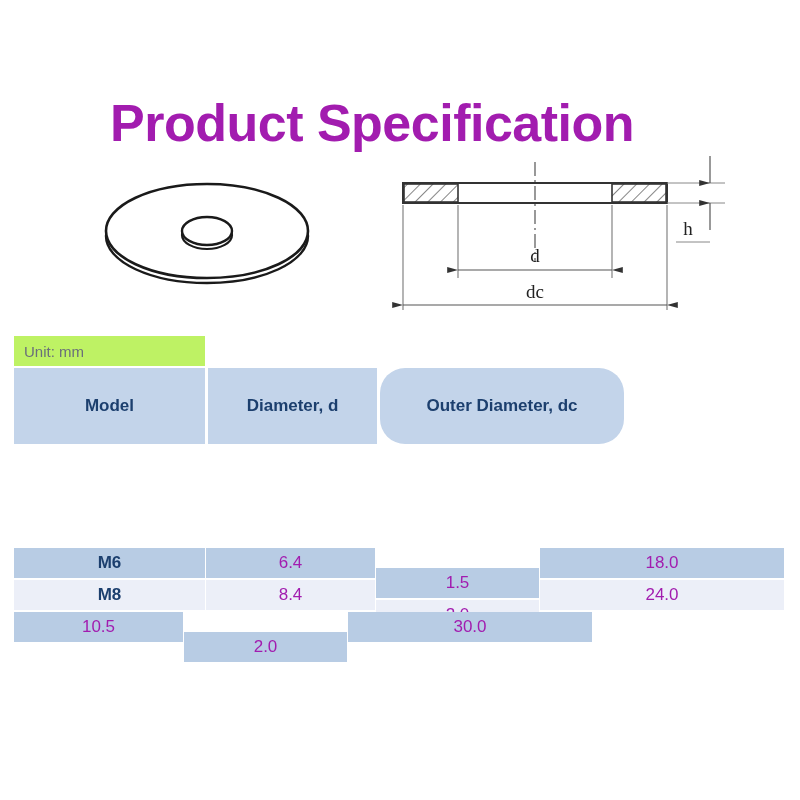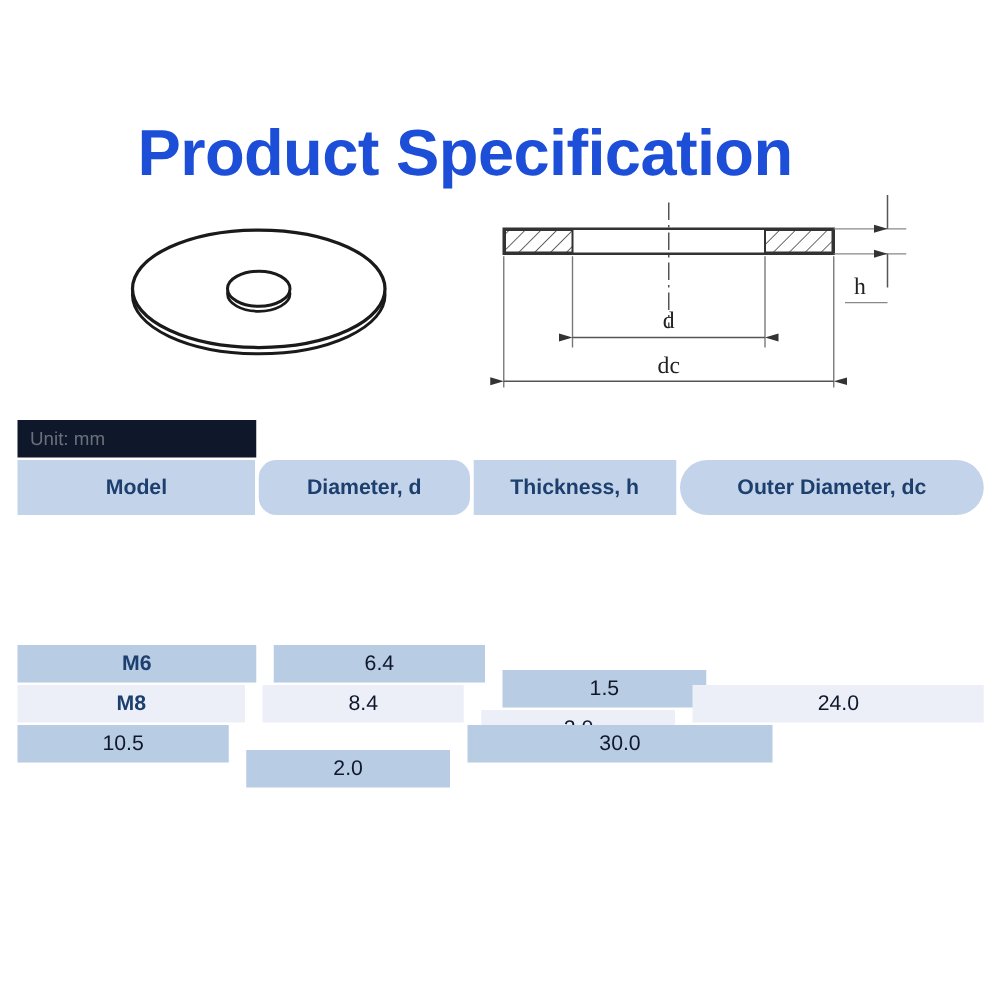--- a/index.html
+++ b/index.html
@@ -23,21 +23,21 @@
     background: #ffffff;
   }
 
   
   .title {
     position: absolute;
     left: 110px;
     top: 96px;
     font-size: 52px;
     font-weight: bold;
-    color: #1d4ed8;
+    color: #a21caf;
     letter-spacing: -0.5px;
     white-space: nowrap;
     line-height: 1.05;
   }
 
   
   .drawings {
     position: absolute;
     left: 0;
     top: 140px;
@@ -66,70 +66,70 @@
     top: 336px;
     width: 773px;
   }
 
   .unit-row {
     display: flex;
   }
   .unit-cell {
     width: 191px;
     height: 30px;
-    background: #0f172a;
+    background: #bef264;
     color: #6a6f7a;
     font-size: 15px;
     display: flex;
     align-items: center;
     padding-left: 10px;
     box-sizing: border-box;
   }
 
   .header-row {
     display: flex;
     gap: 3px;
     margin-top: 2px;
   }
   .header-cell {
     background: #c3d4ea;
     color: #1c3f6e;
     font-size: 17px;
     font-weight: bold;
-    height: 44px;
+    height: 76px;
     display: flex;
     align-items: center;
     justify-content: center;
     box-sizing: border-box;
     text-align: center;
   }
   .col-model   { width: 191px; }
-  .col-d       { width: 169px; border-radius: 14px; }
+  .col-d       { width: 169px; }
   .col-h       { width: 163px; }
   .col-dc      { width: 244px; border-radius: 25px; }
 
   .gap { height: 104px; }
 
   .data-rows { }
   .data-row {
     display: flex;
-    gap: 14px;
+    gap: 1px;
     height: 30px;
     margin-bottom: 2px;
   }
   .data-row.odd  .cell { background: #b8cce4; }
   .data-row.even .cell { background: #eceff8; }
 
   .cell {
     display: flex;
     align-items: center;
     justify-content: center;
     box-sizing: border-box;
     font-size: 17px;
-    color: #0f172a;
+    color: #a21caf;
     height: 30px;
   }
   .cell.model {
     font-weight: bold;
     color: #1c3f6e;
   }
   .cell-model { width: 191px; }
   .cell-d     { width: 169px; }
   .cell-h     { width: 163px; margin-top: 20px; }
   .cell-dc    { width: 244px; }
@@ -221,32 +221,32 @@
 
   <div class="table-wrap">
 
     <div class="unit-row">
       <div class="unit-cell">Unit: mm</div>
     </div>
 
     <div class="header-row">
       <div class="header-cell col-model">Model</div>
       <div class="header-cell col-d">Diameter, d</div>
-      <div class="header-cell col-h">Thickness, h</div>
       <div class="header-cell col-dc">Outer Diameter, dc</div>
     </div>
 
     <div class="gap"></div>
 
     <div class="data-rows">
 
       <div class="data-row odd">
         <div class="cell cell-model model">M6</div>
         <div class="cell cell-d">6.4</div>
         <div class="cell cell-h">1.5</div>
+        <div class="cell cell-dc">18.0</div>
       </div>
 
       <div class="data-row even">
         <div class="cell cell-model model">M8</div>
         <div class="cell cell-d">8.4</div>
         <div class="cell cell-h">2.0</div>
         <div class="cell cell-dc">24.0</div>
       </div>
 
       <div class="data-row odd">

